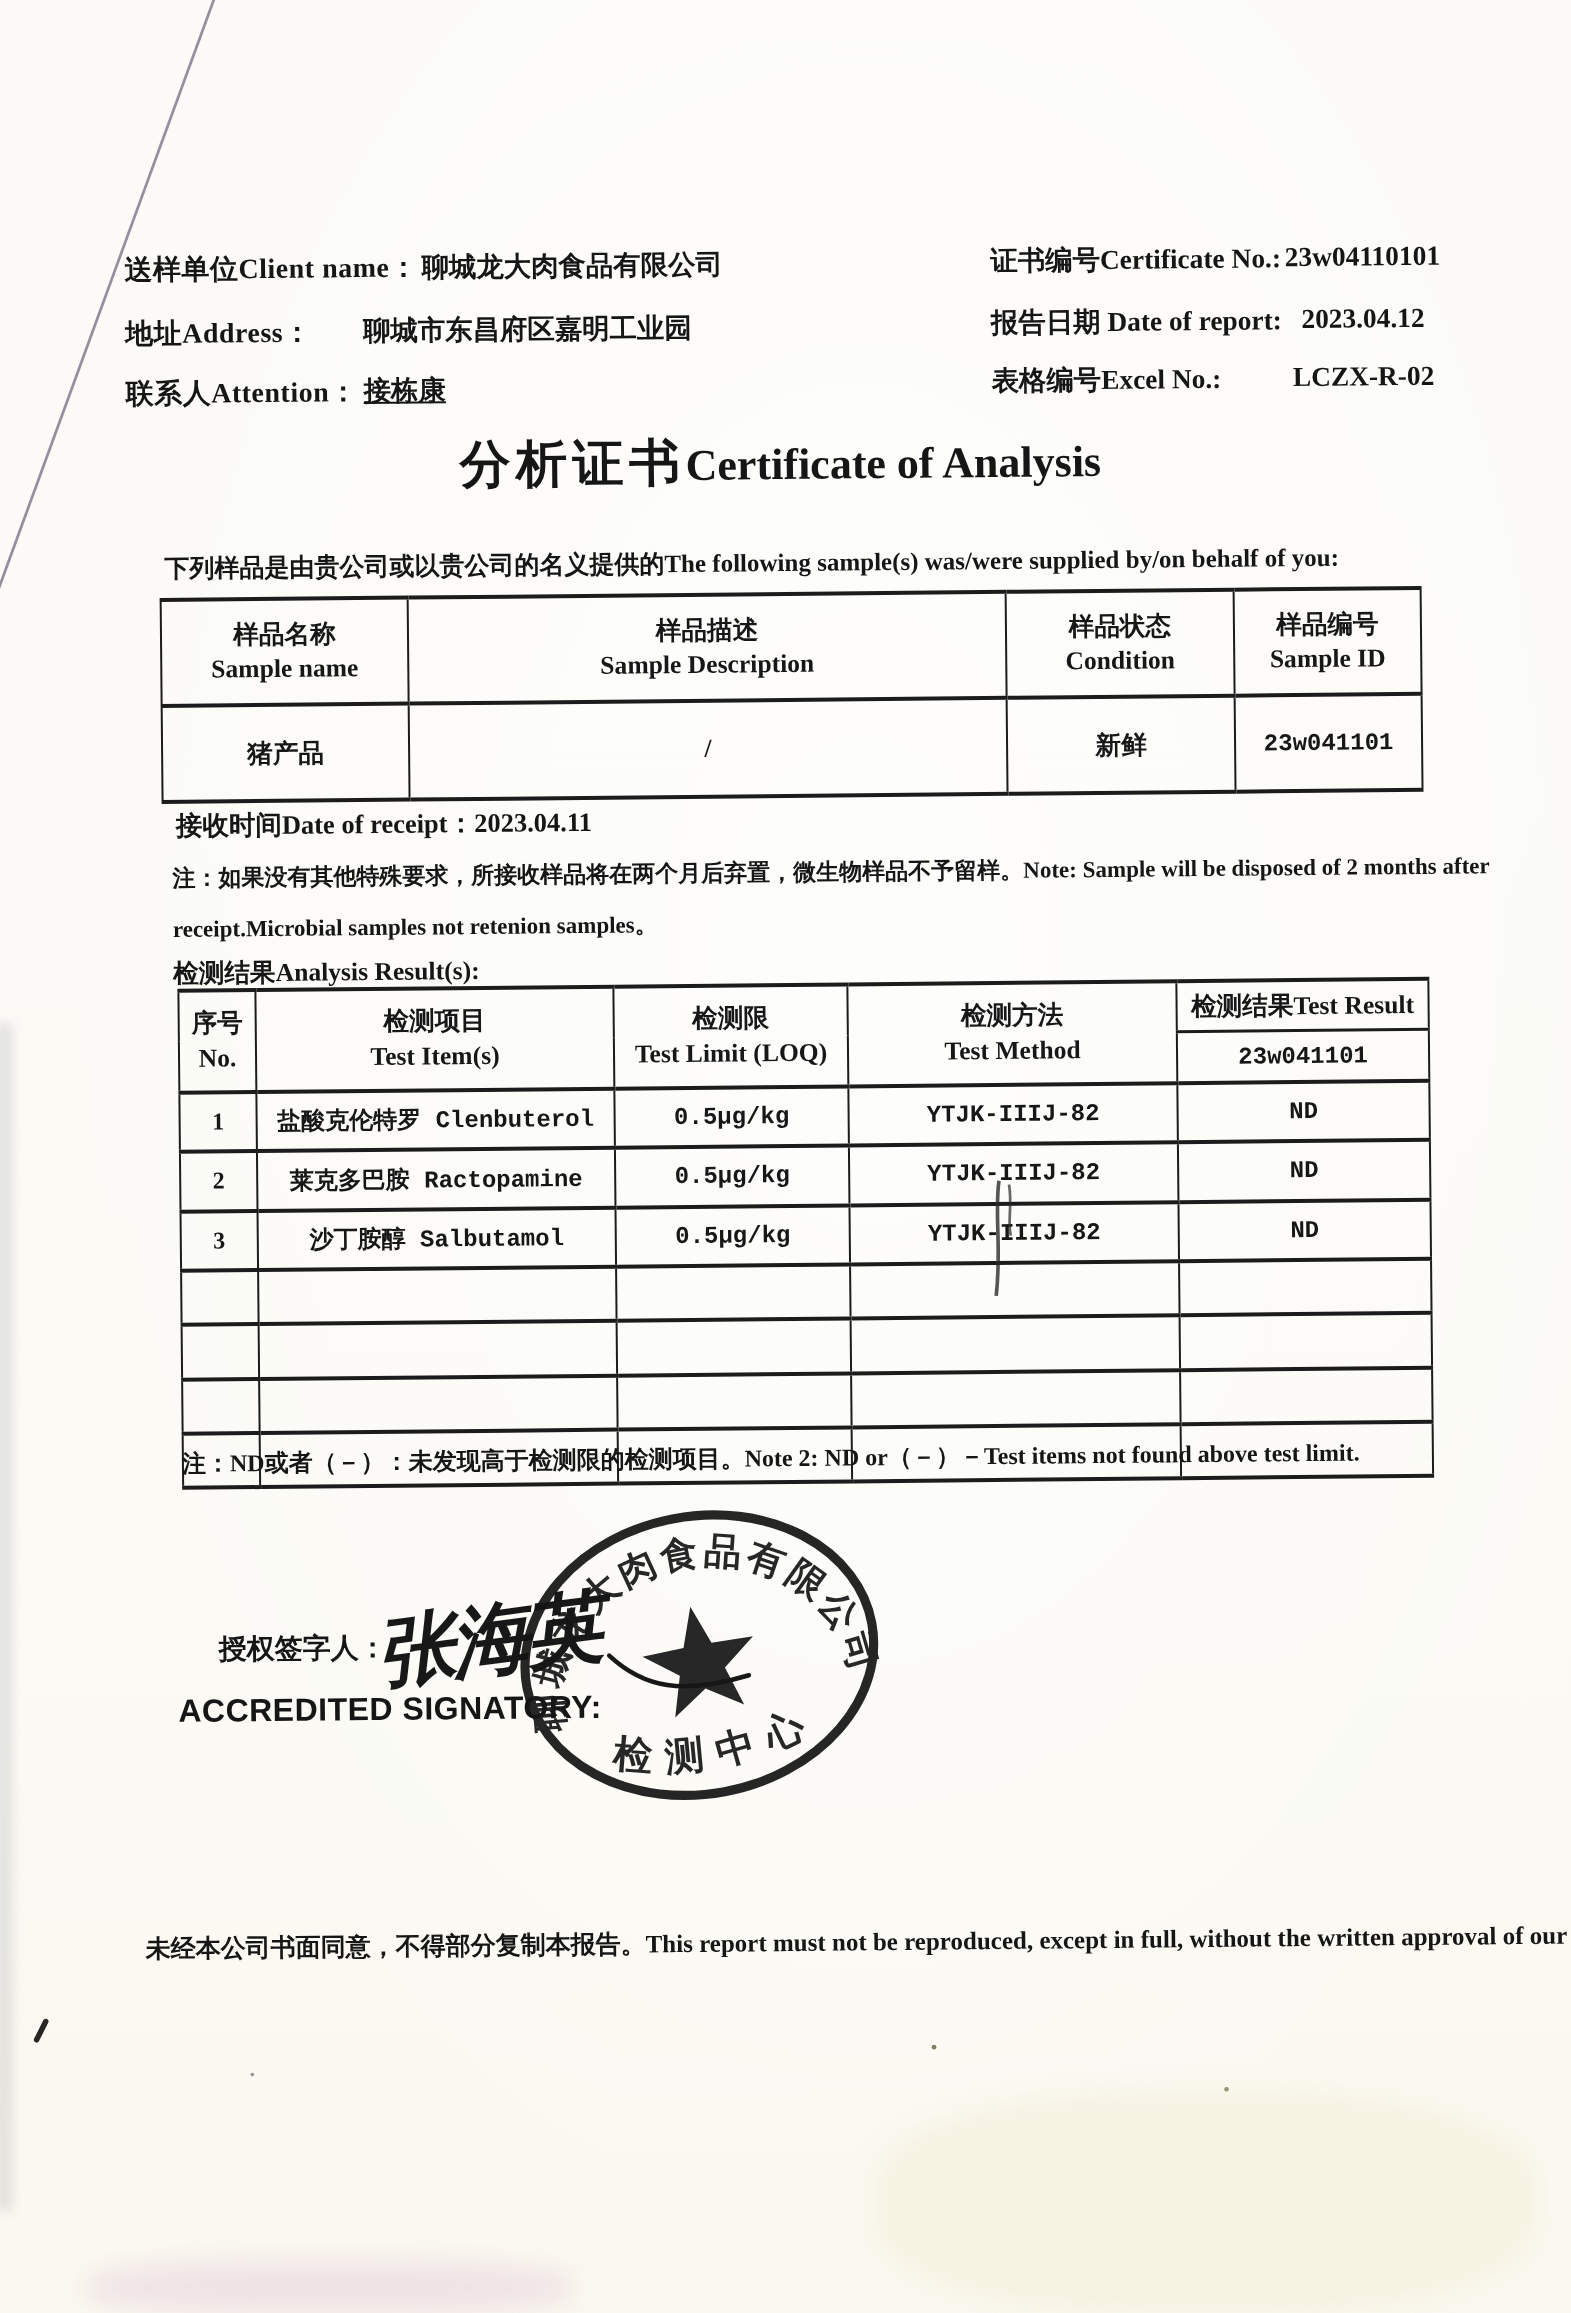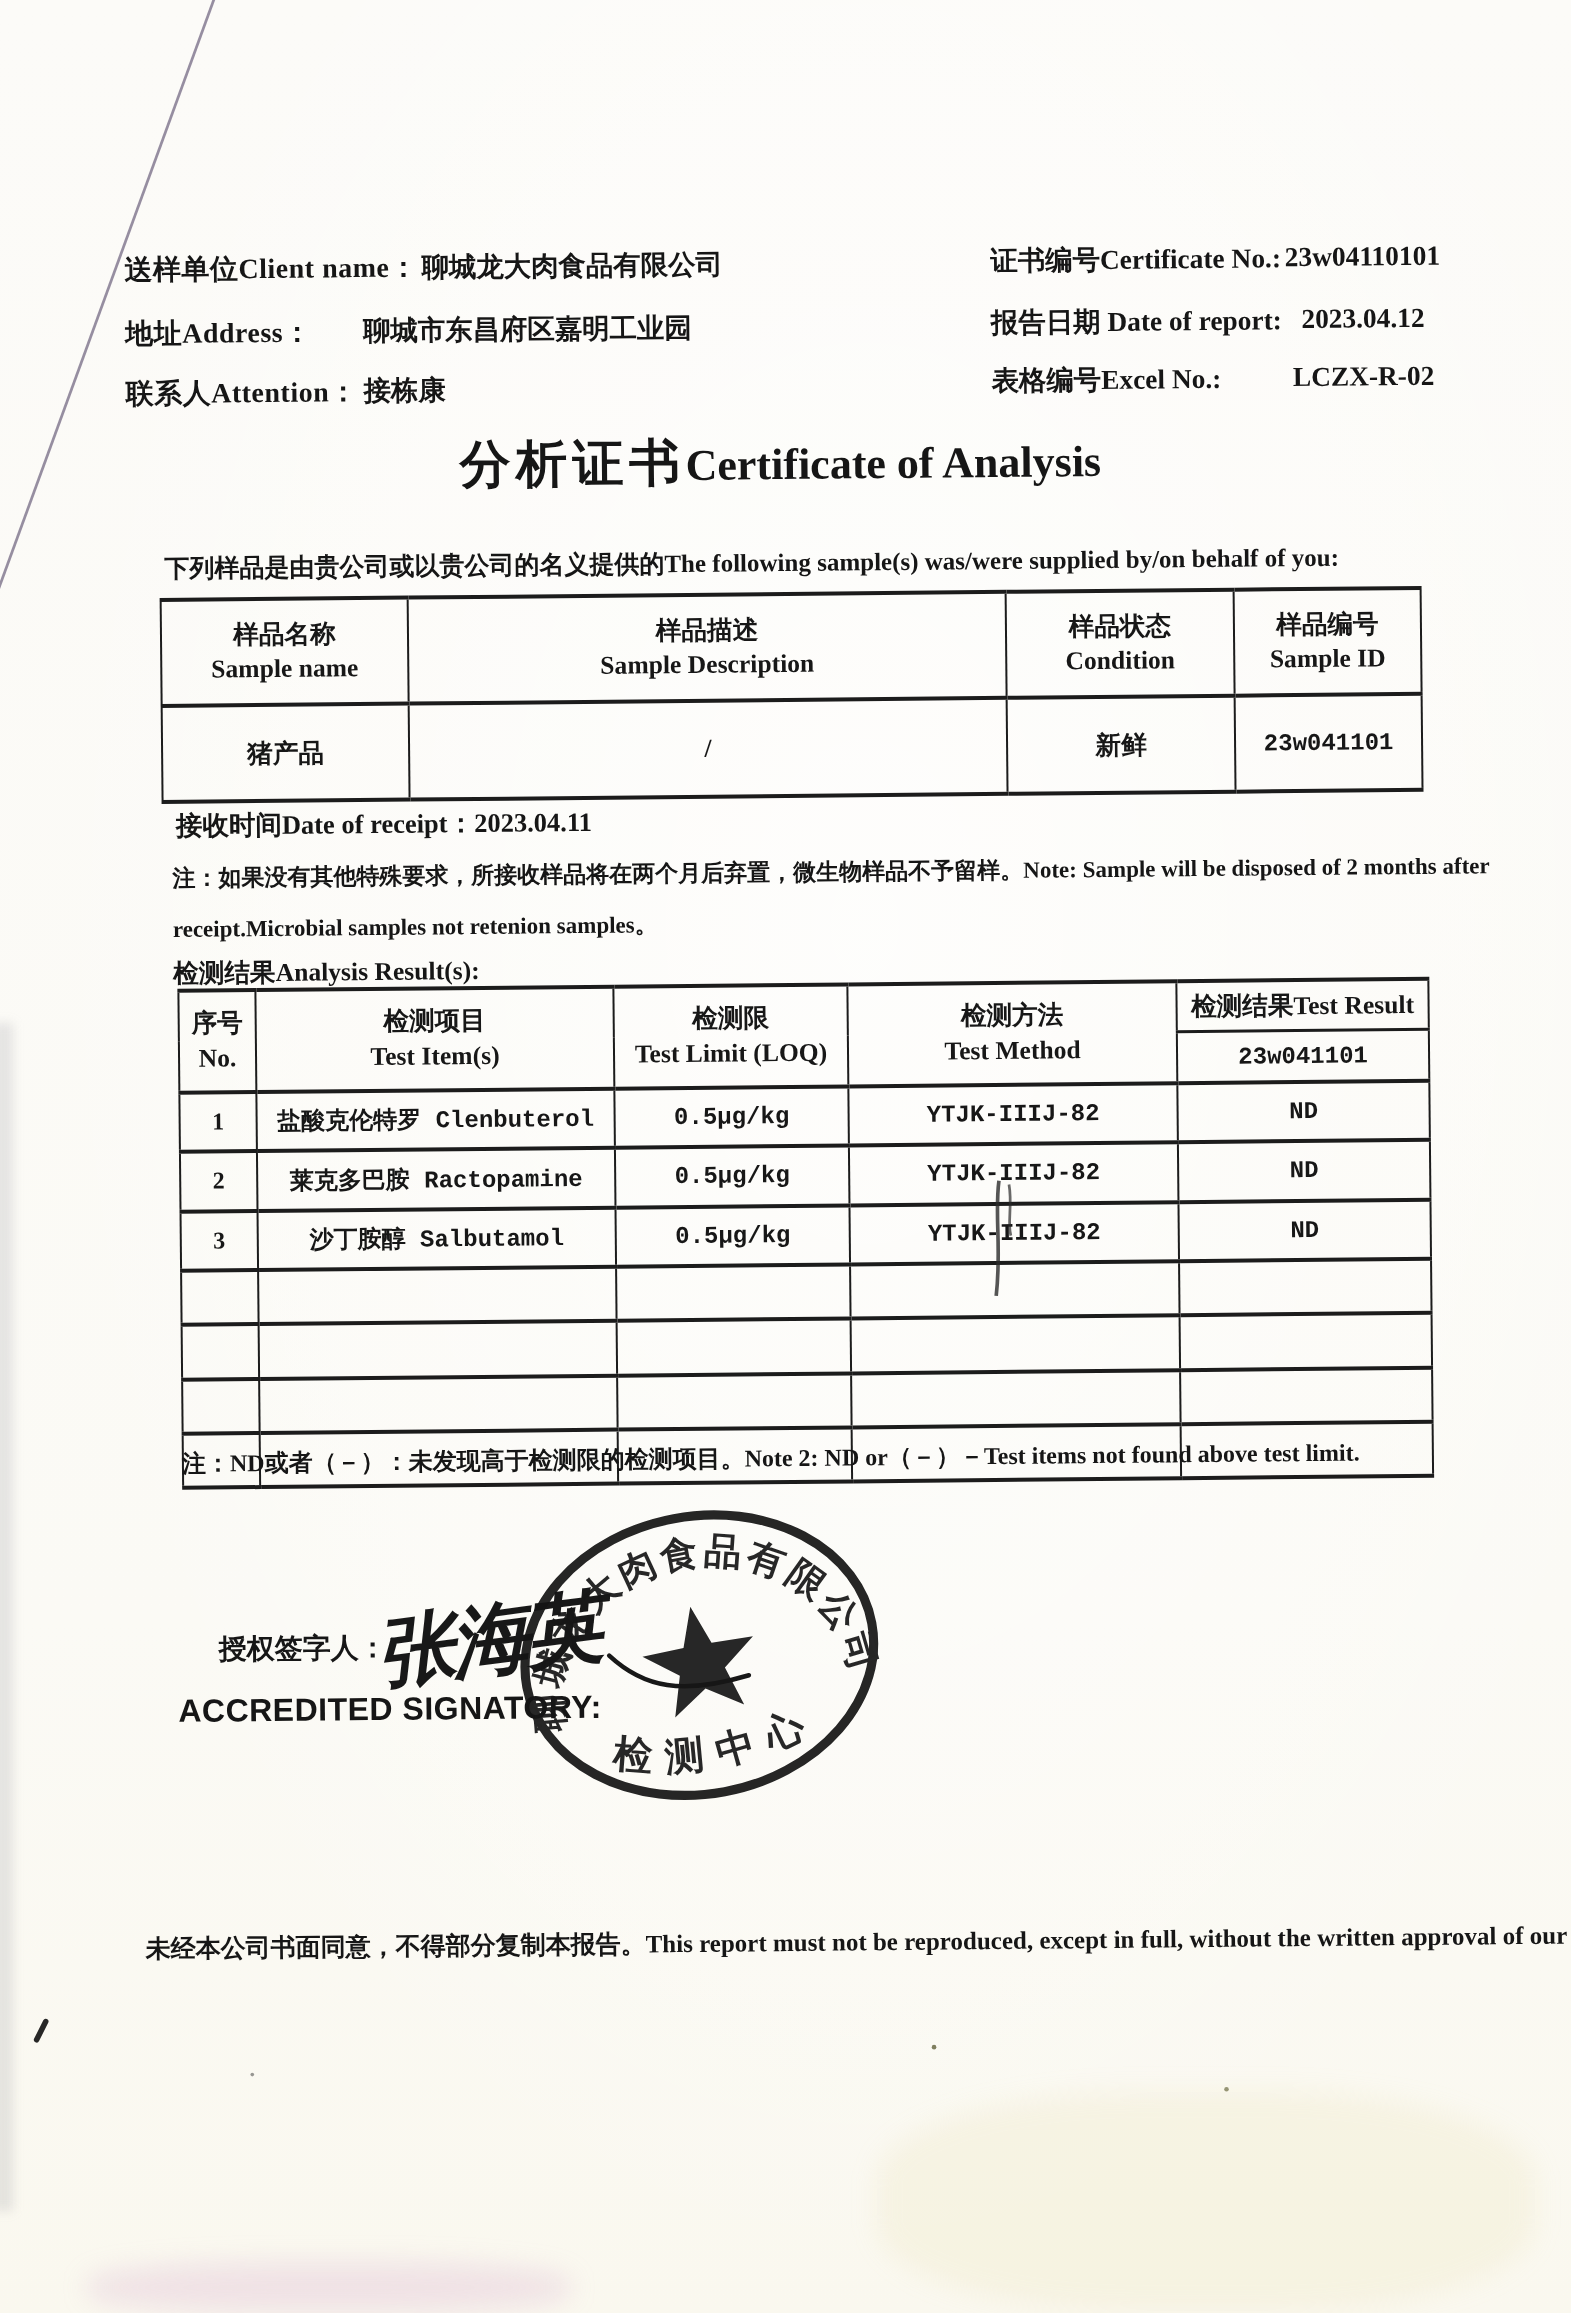--- a/index.html
+++ b/index.html
@@ -62,21 +62,21 @@
     <div class="abs hdr-row" style="left:132px;top:245px;">
       <span class="hdr-label">送样单位Client name：</span>
       <span class="hdr-value">聊城龙大肉食品有限公司</span>
     </div>
     <div class="abs hdr-row" style="left:132px;top:309px;">
       <span class="hdr-label">地址Address：</span>
       <span class="hdr-value" style="position:absolute;left:238px;white-space:nowrap;">聊城市东昌府区嘉明工业园</span>
     </div>
     <div class="abs hdr-row" style="left:132px;top:369px;">
       <span class="hdr-label">联系人Attention：</span>
-      <span class="hdr-value" style="position:absolute;left:238px;white-space:nowrap;">接栋康</span>
+      <span class="hdr-value" style="position:absolute;left:238px;white-space:nowrap;text-decoration:underline;">接栋康</span>
     </div>
 
     <div class="abs hdr-row" style="left:998px;top:245px;">
       <span class="rt-label">证书编号Certificate No.:</span>
       <span class="rt-value" style="position:absolute;left:267px;top:1.8px;">23w04110101</span>
     </div>
     <div class="abs hdr-row" style="left:998px;top:307px;">
       <span class="rt-label">报告日期 Date of report:</span>
       <span class="rt-value" style="position:absolute;left:267px;top:1.8px;">2023.04.12</span>
     </div>

